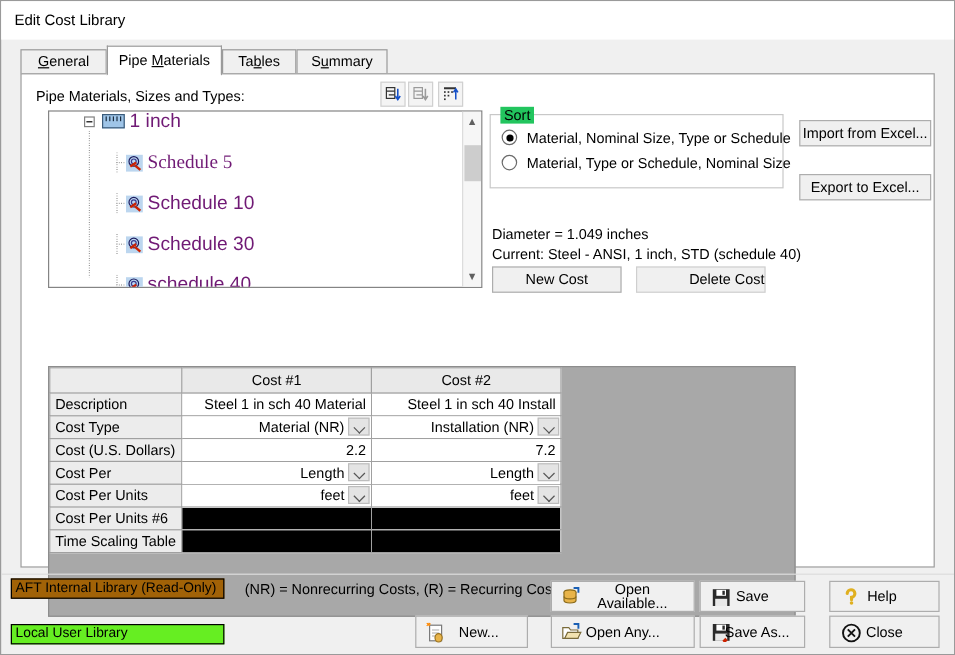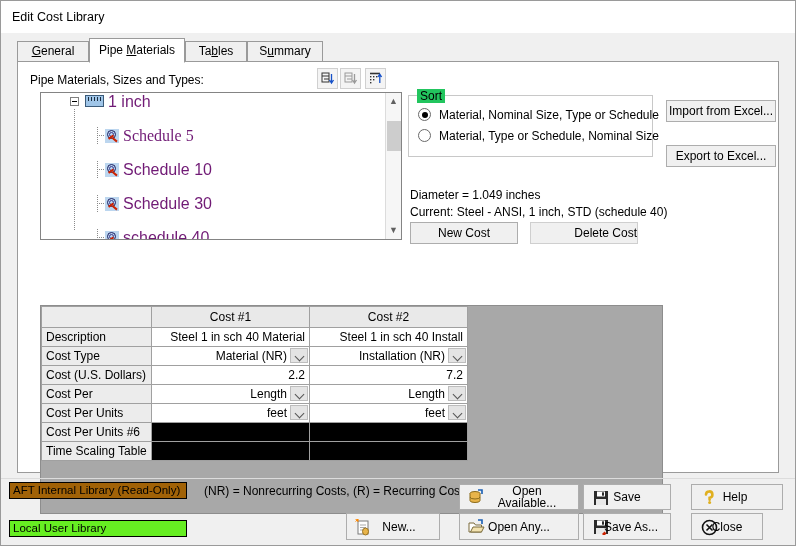--- a/index.html
+++ b/index.html
@@ -536,21 +536,21 @@
   </div>
 
   <div class="btn icon" style="left:690px; top:483px; width:92px; height:26px;">
     <svg style="position:absolute;left:9px;top:4px" width="17" height="17" viewBox="0 0 17 17">
       <path d="M5 5.5 a3.2 3.2 0 1 1 3.6 3.3 l0 2" fill="none" stroke="#e0b020" stroke-width="2.6" stroke-linecap="round"></path>
       <circle cx="8.6" cy="13.5" r="1.5" fill="#e0b020"></circle>
     </svg>
     <span class="bl" style="right:16px;">Help</span>
   </div>
 
-  <div class="btn icon" style="left:690px; top:512px; width:72px; height:27px;">
+  <div class="btn icon" style="left:690px; top:512px; width:92px; height:27px;">
     <svg style="position:absolute;left:9px;top:5px" width="17" height="17" viewBox="0 0 17 17">
       <circle cx="8.5" cy="8.5" r="7" fill="none" stroke="#111" stroke-width="1.6"></circle>
       <path d="M5.5 5.5 L11.5 11.5 M11.5 5.5 L5.5 11.5" stroke="#111" stroke-width="1.6"></path>
     </svg>
     <span class="bl" style="right:14px;">Close</span>
   </div>
 
 </div>
 
 </body></html>

